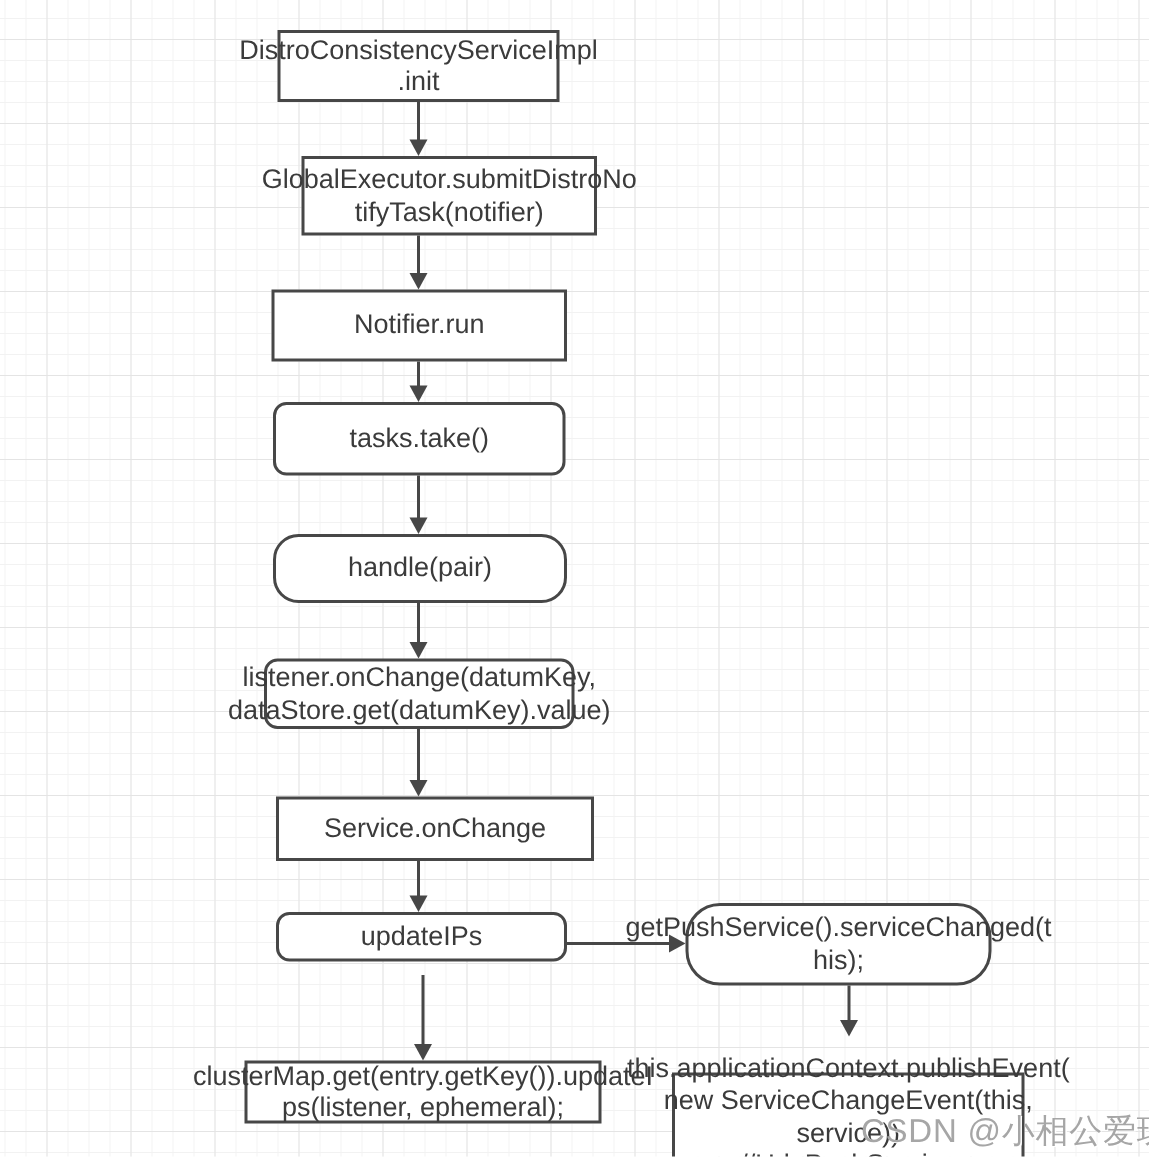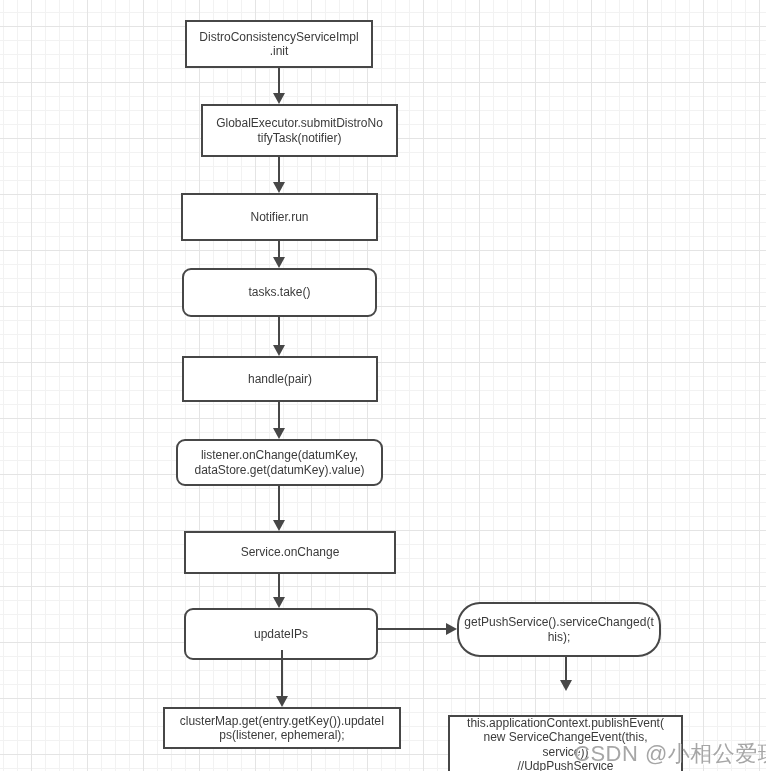--- a/index.html
+++ b/index.html
@@ -19,21 +19,21 @@
       linear-gradient(to bottom, #f2f2f2 1px, transparent 1px);
     background-size: 56px 56px, 56px 56px, 14px 14px, 14px 14px;
     background-position: 31px 26px, 31px 26px, 3px 12px, 3px 12px;
   }
 
   .node {
     position: absolute;
     background: #ffffff;
     border: 2px solid #474747;
     color: #3b3b3b;
-    font-size: 12px;
+    font-size: 18px;
     line-height: 1.18;
     display: flex;
     align-items: center;
     justify-content: center;
     text-align: center;
     white-space: pre-line;
     padding: 2px 6px;
   }
   .node.rounded { border-radius: 9px; }
 
@@ -76,28 +76,28 @@
   <div class="node" style="left:185px; top:20px;  width:188px; height:48px;">DistroConsistencyServiceImpl
 .init</div>
 
   <div class="node" style="left:181px; top:104px; width:197px; height:53px;margin-left:20px;">GlobalExecutor.submitDistroNo
 tifyTask(notifier)</div>
 
   <div class="node rounded" style="left:182px; top:268px; width:195px; height:49px;">tasks.take()</div>
 
   <div class="node" style="left:181px; top:193px; width:197px; height:48px;">Notifier.run</div>
 
-  <div class="node" style="left:182px; top:356px; width:196px; height:46px;">handle(pair)</div>
+  <div class="node" style="left:182px; top:356px; width:196px; height:46px;border-radius:17px;">handle(pair)</div>
 
   <div class="node rounded" style="left:176px; top:439px; width:207px; height:47px;">listener.onChange(datumKey,
 dataStore.get(datumKey).value)</div>
 
   <div class="node" style="left:184px; top:531px; width:212px; height:43px;">Service.onChange</div>
 
-  <div class="node rounded" style="left:184px; top:608px; width:194px; height:52px;">updateIPs</div>
+  <div class="node rounded" style="left:184px; top:608px; width:194px; height:33px;">updateIPs</div>
 
   <div class="node" style="left:457px; top:602px; width:204px; height:55px;border-radius:23px;">getPushService().serviceChanged(t
 his);</div>
 
   <div class="node" style="left:163px; top:707px; width:238px; height:42px;">clusterMap.get(entry.getKey()).updateI
 ps(listener, ephemeral);</div>
 
   <div class="node" style="left:448px; top:691px; width:235px; height:59px;margin-top:24px;">this.applicationContext.publishEvent(
 new ServiceChangeEvent(this,
 service))

